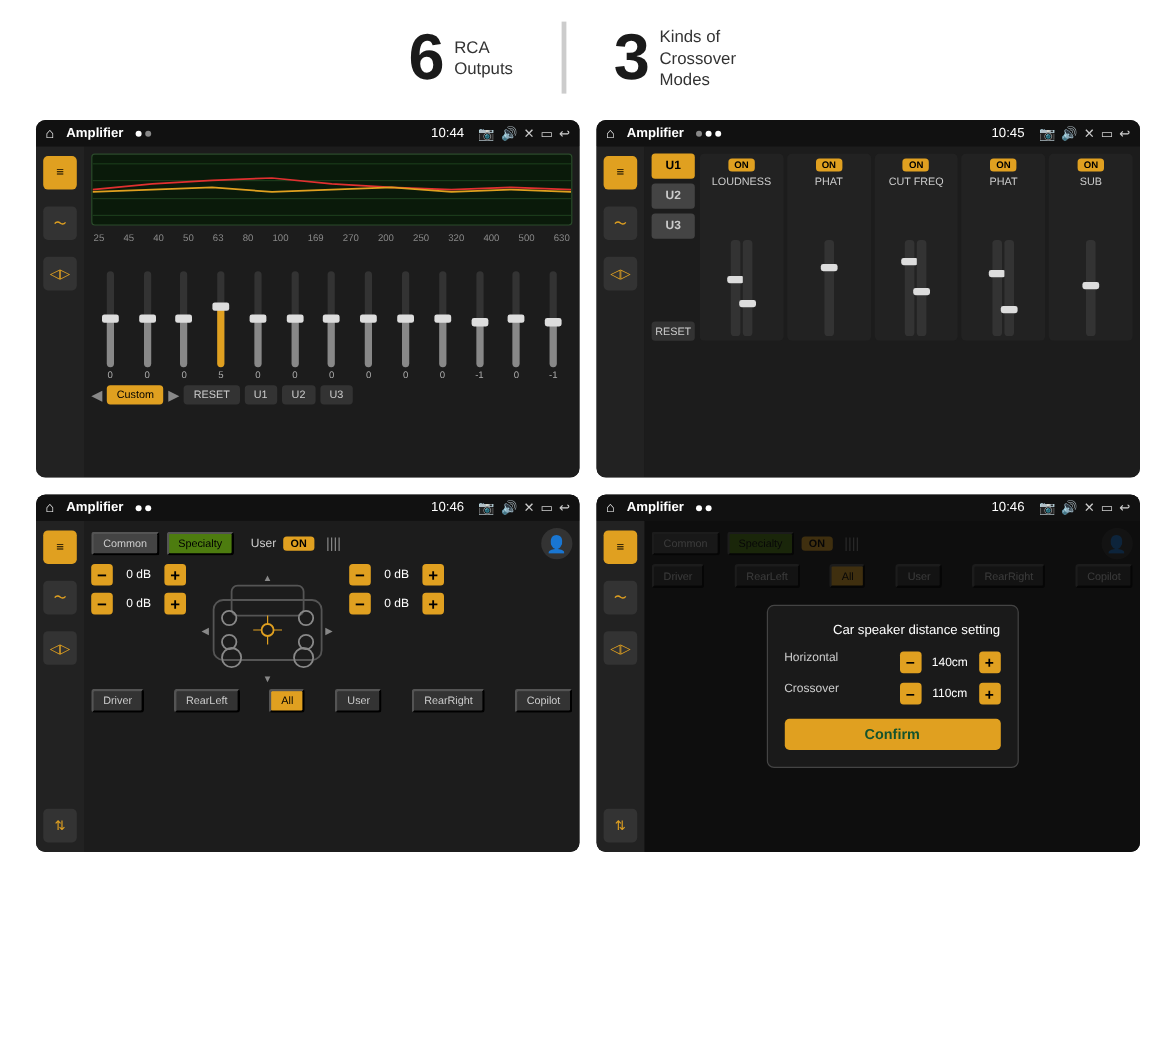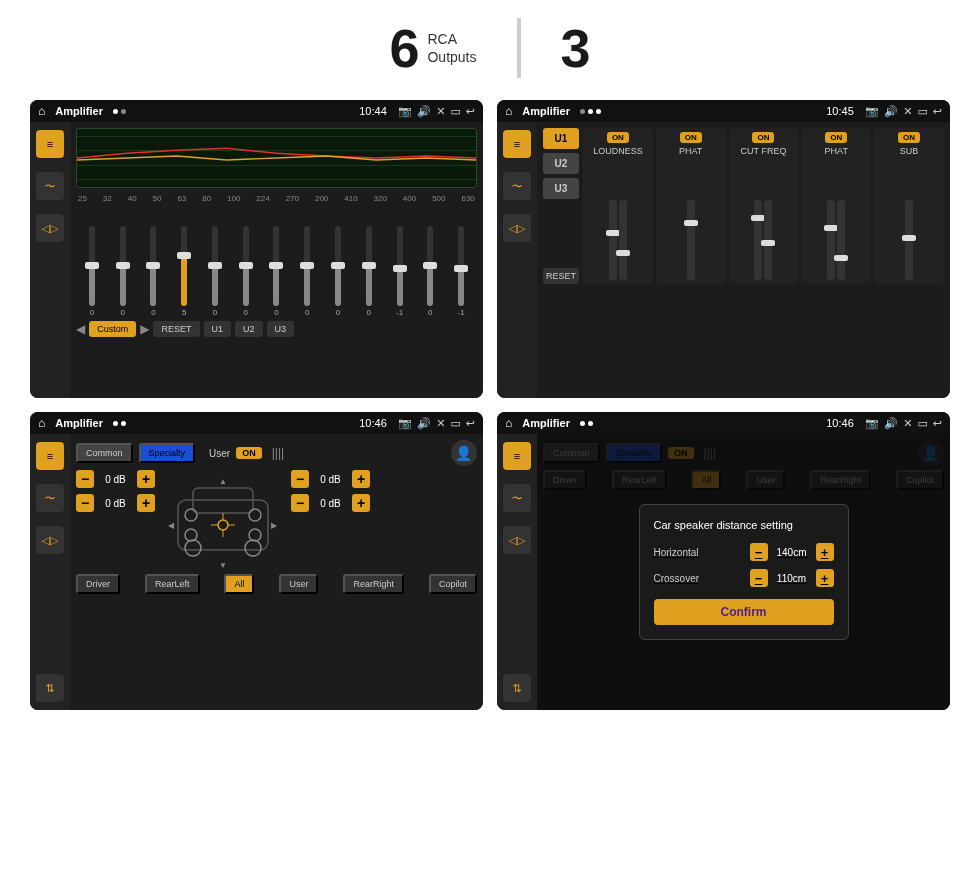--- a/index.html
+++ b/index.html
@@ -339,21 +339,21 @@
       gap: 6px;
     }
     .tab-btn {
       background: #444;
       color: #ccc;
       font-size: 9px;
       border-radius: 3px;
       padding: 3px 8px;
       cursor: pointer;
     }
-    .tab-btn.active { background: #1d4ed8; color: #000; }
+    .tab-btn.active { background: #4d7c0f; color: #000; }
     .fader-label {
       font-size: 10px;
       color: #ccc;
       margin-left: 8px;
     }
     .on-badge {
       background: #e0a020;
       color: #000;
       font-size: 9px;
       font-weight: bold;
@@ -433,29 +433,27 @@
     .dialog-box {
       background: #1a1a1a;
       border: 1px solid #444;
       border-radius: 6px;
       padding: 14px;
       width: 210px;
     }
     .dialog-title {
       font-size: 11px;
       color: #fff;
-      text-align: left;
+      text-align: right;
       margin-bottom: 12px;
     }
     .dialog-row {
       display: flex;
-      align-items: center;
       justify-content: space-between;
       margin-bottom: 8px;
-      text-decoration: underline;
     }
     .dialog-label {
       font-size: 10px;
       color: #ccc;
       width: 65px;
     }
     .dialog-control {
       display: flex;
       align-items: center;
       gap: 4px;
@@ -475,21 +473,21 @@
     }
     .dialog-val {
       font-size: 10px;
       color: #fff;
       min-width: 40px;
       text-align: center;
     }
     .dialog-confirm {
       width: 100%;
       background: #e0a020;
-      color: #4c1d95;
+      color: #14532d;
       border: none;
       border-radius: 4px;
       padding: 6px;
       font-size: 12px;
       font-weight: bold;
       cursor: pointer;
       margin-top: 4px;
     }
   </style>
 </head>
@@ -500,20 +498,21 @@
 
   <div class="stats-row">
     <div class="stat-item">
       <span class="stat-number">6</span>
       <span class="stat-label">RCA<br>Outputs</span>
     </div>
     <div class="stat-divider"></div>
     <div class="stat-divider"></div>
     <div class="stat-item">
       <span class="stat-number">3</span>
+      <span class="stat-label">Kinds of<br>Crossover Modes</span>
     </div>
   </div>
 
   <div class="screens-grid">
 
     <div class="screen">
 
       <div class="status-bar">
         <span class="home-icon">⌂</span>
         <span class="title">Amplifier</span>
@@ -551,30 +550,30 @@
             <svg class="eq-curve" viewBox="0 0 400 60" preserveAspectRatio="none">
 
               <polyline points="0,30 50,25 100,22 150,20 200,25 250,28 300,30 350,28 400,30" fill="none" stroke="#e03030" stroke-width="1.5"></polyline>
 
               <polyline points="0,32 50,30 100,28 150,32 200,30 250,28 300,32 350,30 400,32" fill="none" stroke="#e0a020" stroke-width="1.5"></polyline>
             </svg>
           </div>
 
           <div class="eq-freq-labels">
             <span>25</span>
-              <span>32</span>
+              <span>45</span>
               <span>40</span>
               <span>50</span>
               <span>63</span>
             <span>80</span>
               <span>100</span>
-              <span>224</span>
+              <span>169</span>
               <span>270</span>
               <span>200</span>
-            <span>410</span>
+            <span>250</span>
               <span>320</span>
               <span>400</span>
               <span>500</span>
               <span>630</span>
           </div>
 
           <div class="eq-sliders">
             <div class="eq-slider-col">
               <div class="slider-track">
                 <div class="slider-fill" style="height:40px"></div>

